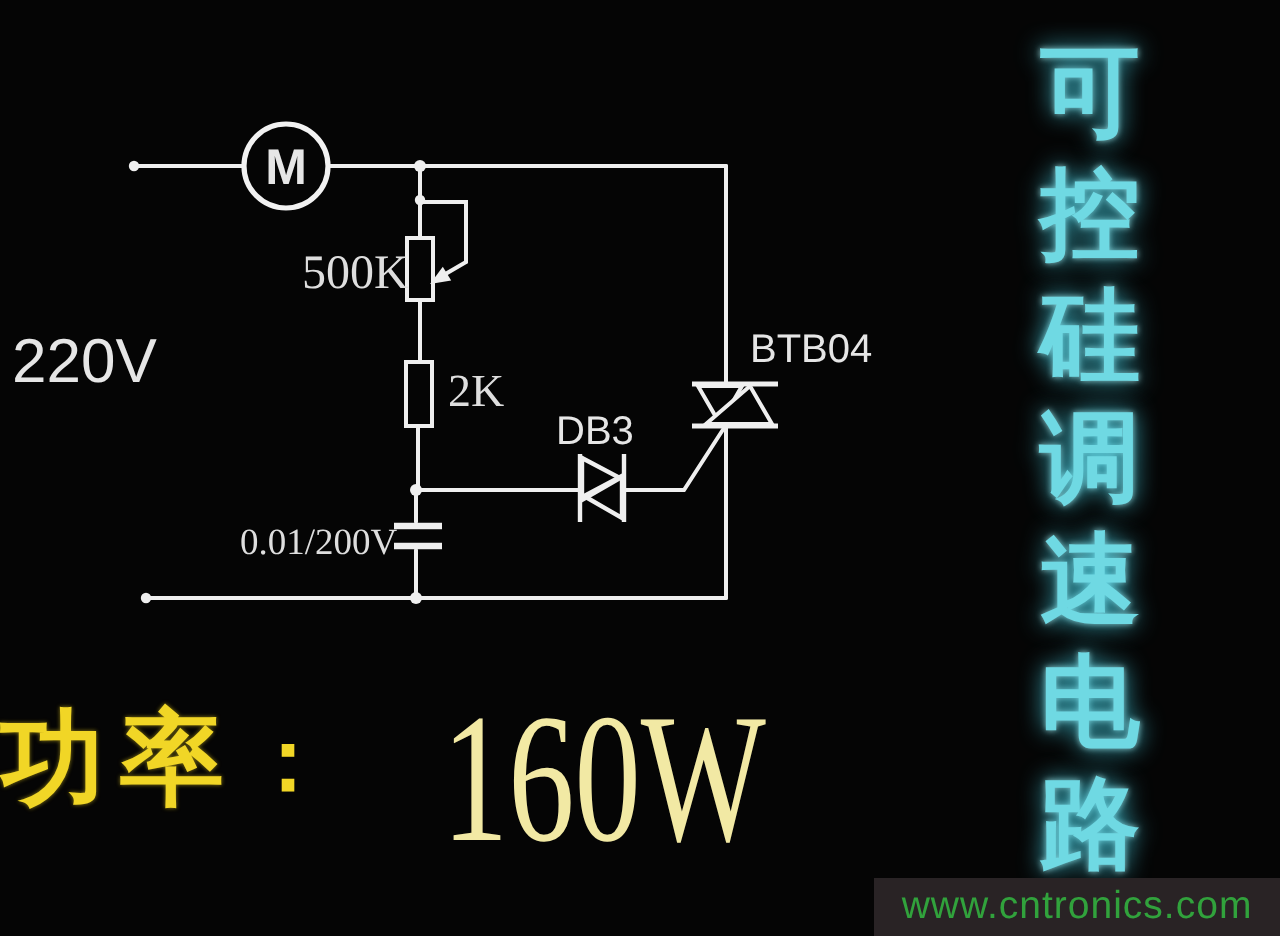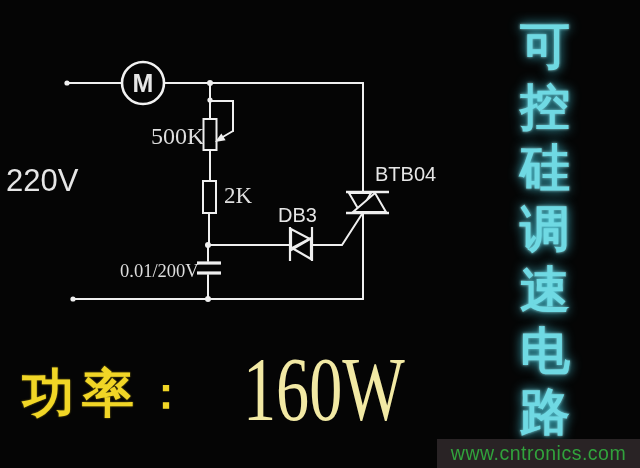--- a/index.html
+++ b/index.html
@@ -12,21 +12,21 @@
   .lbl-sans{font-family:"Liberation Sans",sans-serif;fill:#e6e6e6;}
   .lbl-serif{font-family:"Liberation Serif",serif;fill:#dedede;}
   .side-title{
     position:absolute;left:509px;top:16px;width:72px;
     display:flex;flex-direction:column;align-items:center;
     color:#6fd9e3;font-weight:700;font-size:50px;line-height:61px;
     font-family:"Liberation Serif",serif;
     text-shadow:0 0 12px rgba(70,210,230,.95),0 0 3px rgba(200,255,255,.8);
   }
   .power-caption{
-    position:absolute;left:22px;top:352px;display:flex;align-items:center;
+    position:absolute;left:0;top:352px;display:flex;align-items:flex-start;
     font-family:"Liberation Serif",serif;
   }
   .power-prefix{
     font-size:52px;font-weight:900;color:#f1d626;letter-spacing:8px;line-height:1.1;
     text-shadow:0 0 2px rgba(240,210,30,.6);
   }
   .power-colon{font-size:44px;font-weight:900;color:#f1d626;line-height:1.3;margin-left:2px;}
   .power-value{
     font-size:92px;color:#f2e9a4;line-height:1;font-weight:400;
     transform:scaleX(0.72);transform-origin:left top;

